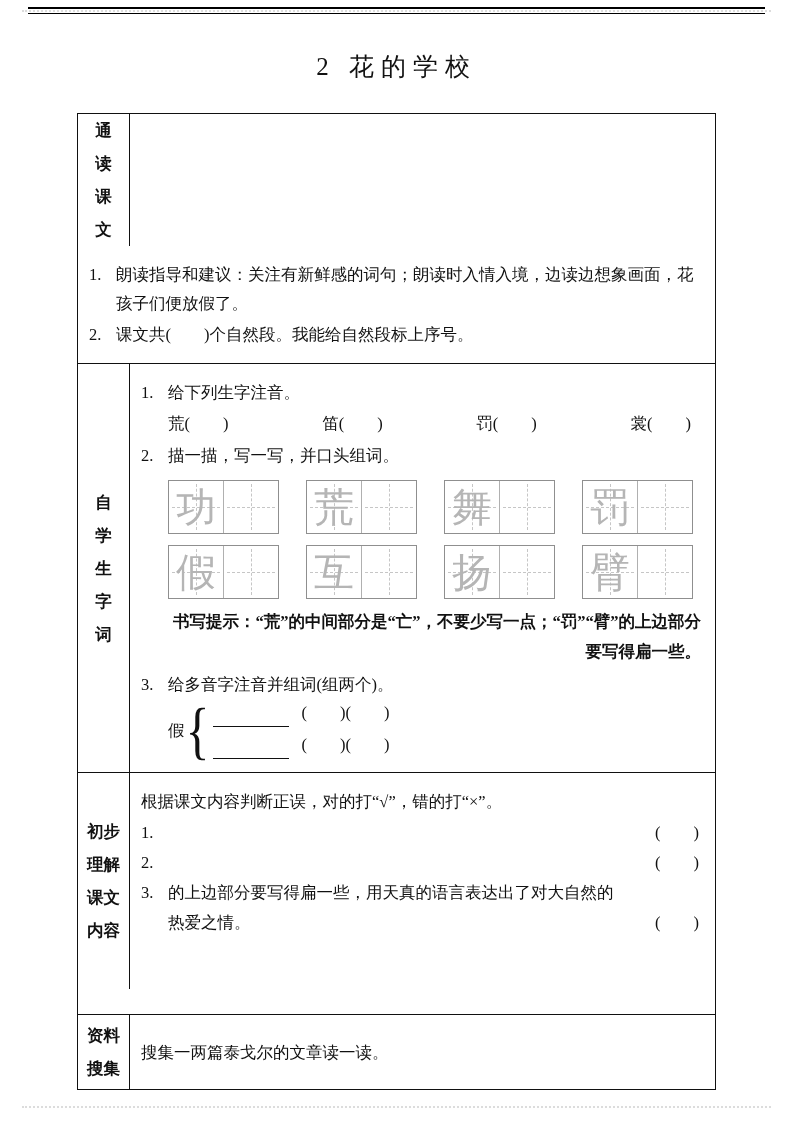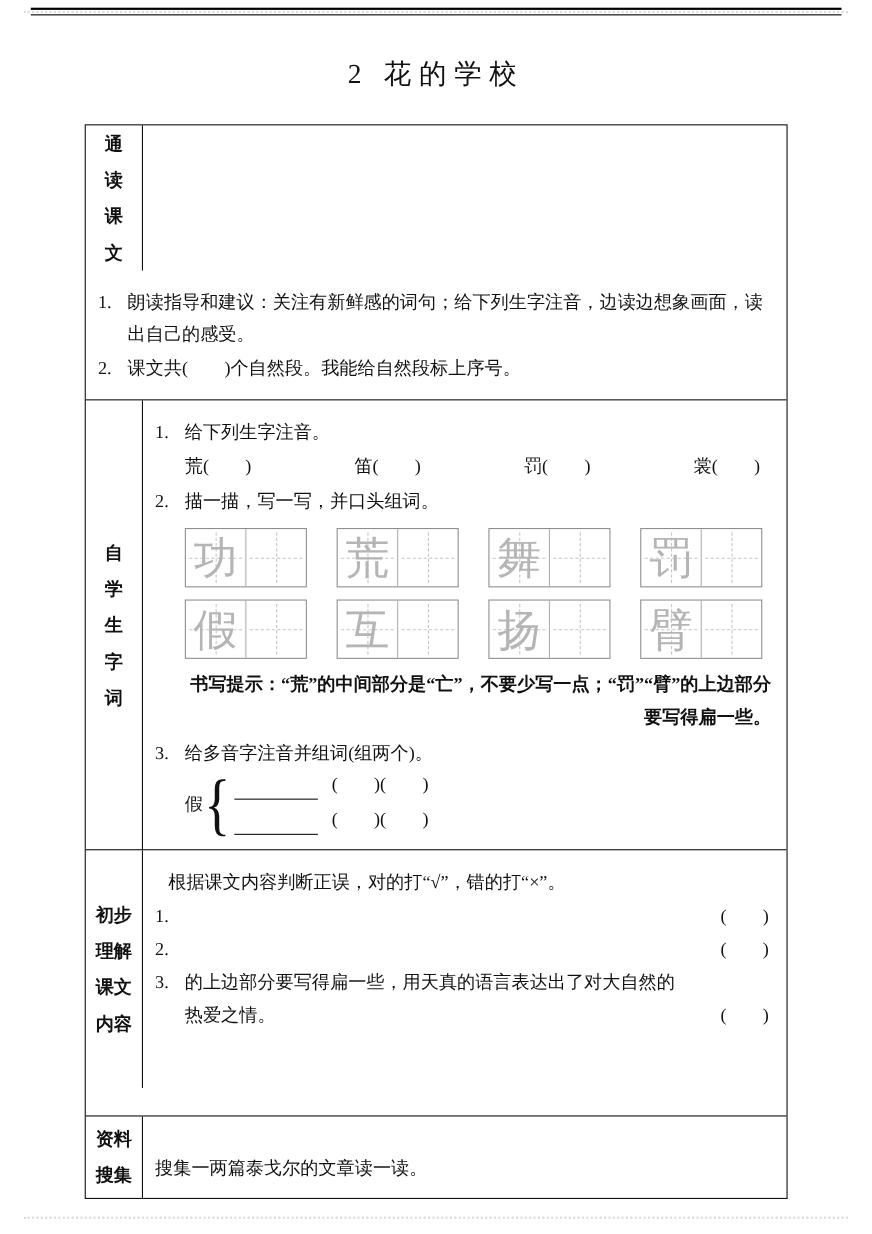--- a/index.html
+++ b/index.html
@@ -23,21 +23,21 @@
   .trow{display:flex;border-top:1.7px solid #111;}
   .trow:first-child{border-top:none;flex-direction:column;}
   .r1{min-height:122px;} .r2{min-height:400px;} .r3{min-height:216px;} .r4{min-height:74px;margin-top:25px;}
 
   .lcell{width:51px;flex-shrink:0;border-right:1.7px solid #111;display:flex;align-items:center;justify-content:center;text-align:center;}
   .lv{font-weight:bold;font-size:16.5px;line-height:2.0;display:block;word-break:break-all;}
   .lv1{width:18px;}
   .lv2{width:37px;}
 
   .ccell{flex:1;padding:13px 14px 13px 11px;font-size:16.5px;line-height:1.78;}
-  .ccell.vcenter{display:flex;align-items:flex-end;}
+  .ccell.vcenter{display:flex;align-items:center;}
 
   .item{display:flex;margin:1px 0;}
   .inum{width:27px;flex-shrink:0;}
   .itxt{flex:1;}
 
   .pinyin-row{margin:2px 10px 2px 27px;display:flex;justify-content:space-between;}
 
   .grids{margin:10px 0 8px 27px;display:flex;flex-direction:column;gap:11px;}
   .grow{display:flex;gap:27px;}
   .gpair{display:flex;border:1.2px solid #8f8f8f;background:#fff;}
@@ -51,21 +51,21 @@
   .tip{margin:4px 0 4px 27px;font-weight:bold;text-align:right;}
 
   .poly{margin:3px 0 0 27px;display:flex;align-items:center;}
   .pchar{font-size:16.5px;}
   .pbrace{font-size:50px;line-height:54px;margin:0 3px 0 1px;transform:scaleY(1.25);display:inline-block;}
   .pcol{display:flex;flex-direction:column;gap:7px;}
   .prow{display:flex;align-items:flex-end;gap:13px;height:25px;}
   .blank{display:inline-block;width:76px;height:20px;border-bottom:1.4px solid #111;}
   .pparens{font-size:16.5px;}
 
-  .intro{margin:1px 12px;}
+  .intro{margin:1px 0;}
   .citem{display:flex;position:relative;padding-right:74px;margin:1px 0;}
   .canswer{position:absolute;right:2px;bottom:0;}
 
   .footer{margin-top:46px;text-align:center;font-weight:bold;font-size:16.5px;}
 </style>
 </head>
 <body>
 
 <div class="page">
   <div class="perforation top"></div>
@@ -77,21 +77,21 @@
 
   <div class="table">
 
     <div class="trow r1">
       <div class="lcell">
         <span class="lv lv1">通读课文</span>
       </div>
       <div class="ccell">
         <div class="item">
           <span class="inum">1.</span>
-          <span class="itxt">朗读指导和建议：关注有新鲜感的词句；给下列生字注音，边读边想象画面，读出自己的感受。</span>
+          <span class="itxt">朗读指导和建议：关注有新鲜感的词句；朗读时入情入境，边读边想象画面，花孩子们便放假了。</span>
         </div>
         <div class="item">
           <span class="inum">2.</span>
           <span class="itxt">课文共(　　)个自然段。我能给自然段标上序号。</span>
         </div>
       </div>
     </div>
 
     <div class="trow r2">
       <div class="lcell">

